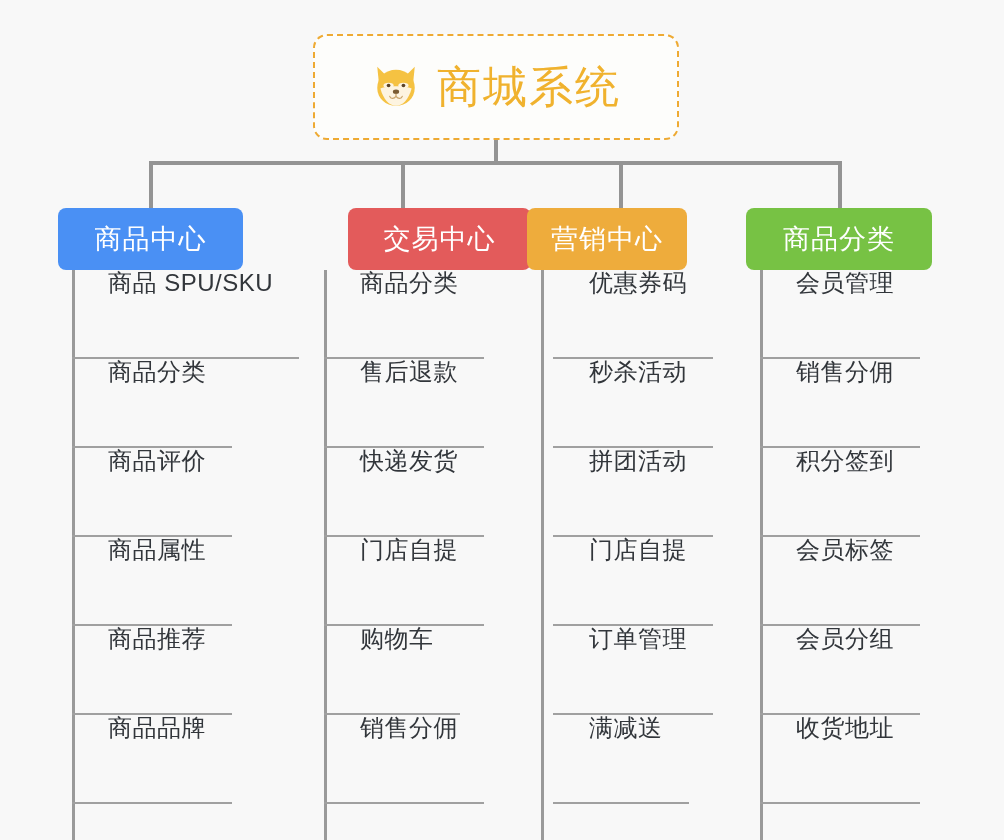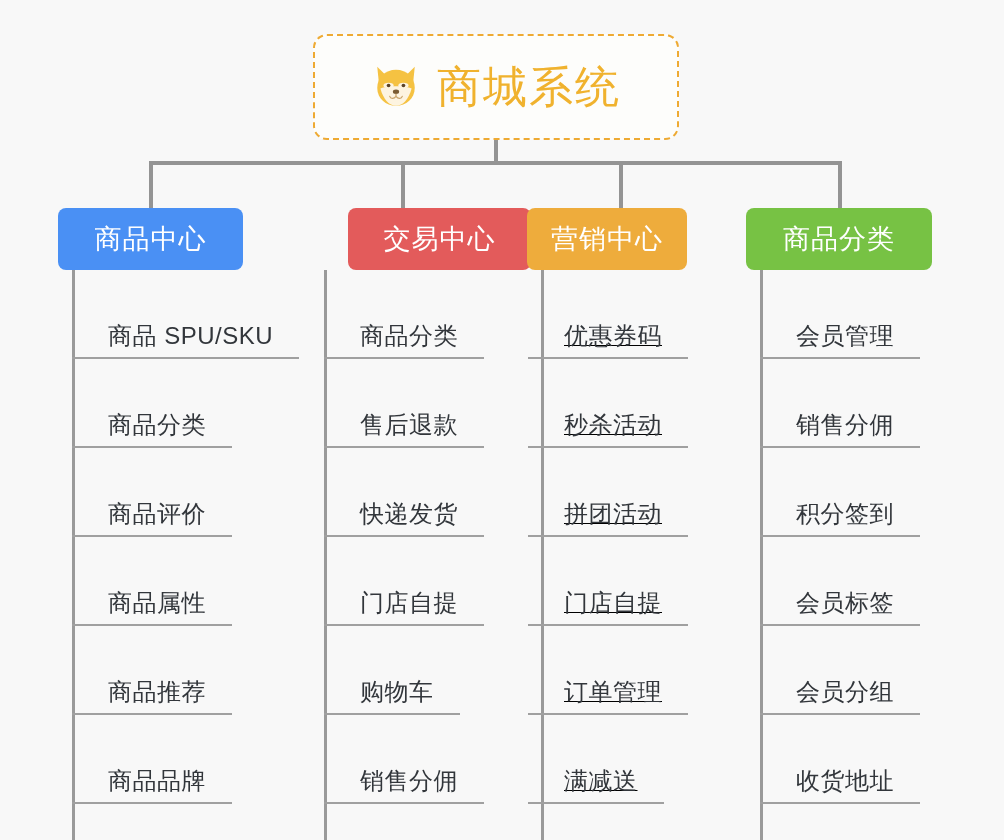--- a/index.html
+++ b/index.html
@@ -110,21 +110,20 @@
 
   .leaf-list {
     position: absolute;
     top: 109px;
     left: 0;
   }
   .leaf {
     height: 89px;
     box-sizing: border-box;
     display: flex;
-    align-items: flex-end;
     position: relative;
   }
   .leaf-inner {
     display: inline-block;
     border-bottom: 2px solid #a0a0a0;
     padding: 0 26px 8px 36px;
     white-space: nowrap;
   }
   .leaf-label {
     font-size: 24px;
@@ -143,21 +142,21 @@
   .branch-1 { left: 310px; }
   .branch-1 .branch-drop  { left: 91px; }
   .branch-1 .branch-head  { left: 0;  width: 183px; background: #e35b5b; margin-left: 38px; }
   .branch-1 .branch-spine { left: 14px; height: 691px; }
   .branch-1 .leaf-list    { left: 14px; }
 
   .branch-2 { left: 527px; }
   .branch-2 .branch-drop  { left: 92px; }
   .branch-2 .branch-head  { left: 0;  width: 160px; background: #eeac3c; }
   .branch-2 .branch-spine { left: 14px; height: 691px; }
-  .branch-2 .leaf-list    { left: 1px; text-decoration: underline; }
+  .branch-2 .leaf-list    { left: 26px; }
 
   .branch-3 { left: 746px; }
   .branch-3 .branch-drop  { left: 92px; }
   .branch-3 .branch-head  { left: 0;  width: 186px; background: #77c council; }
   .branch-3 .branch-spine { left: 14px; height: 691px; }
   .branch-3 .leaf-list    { left: 14px; }
 </style>
 </head>
 <body style="background: rgb(248, 248, 248);">
 

